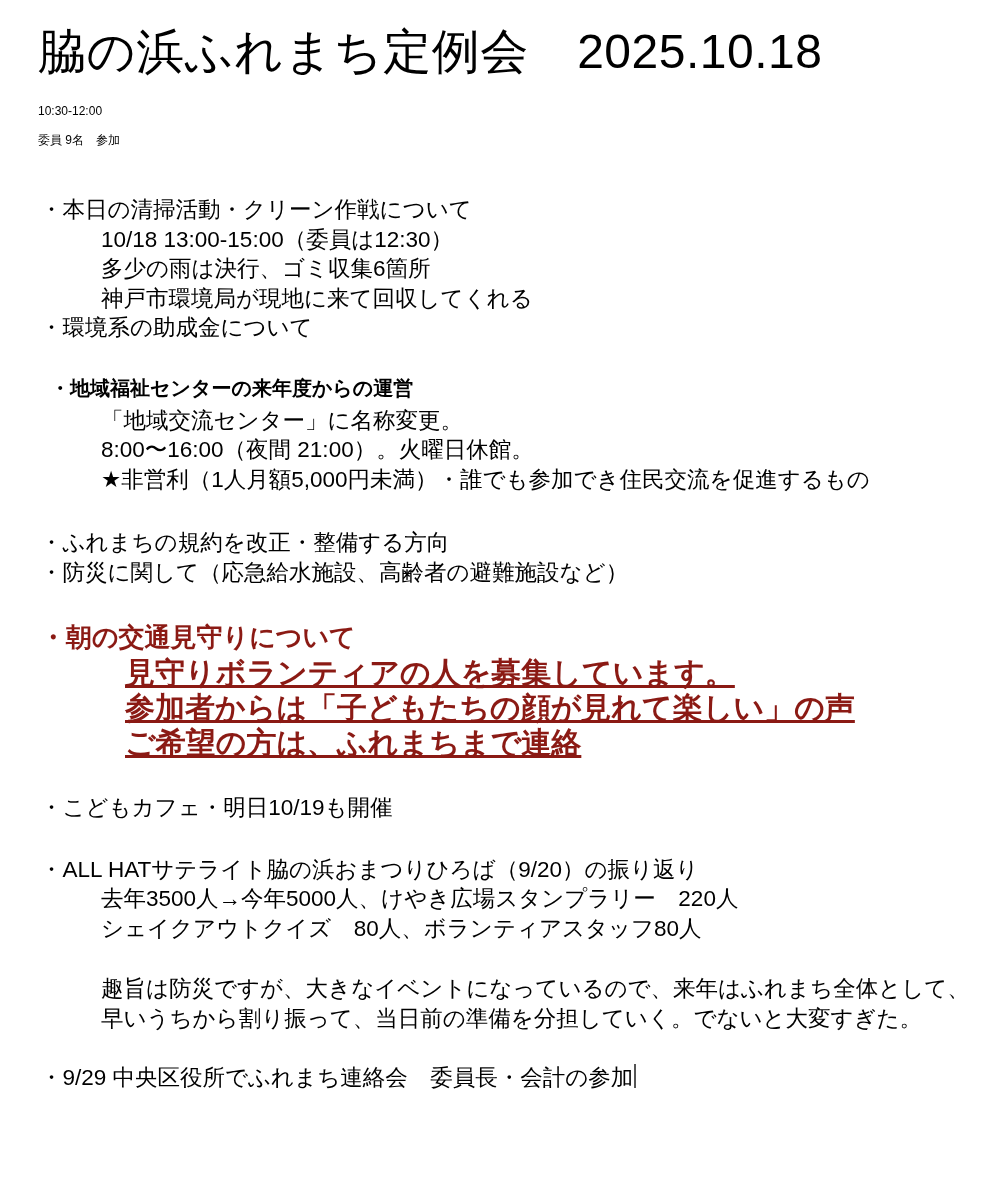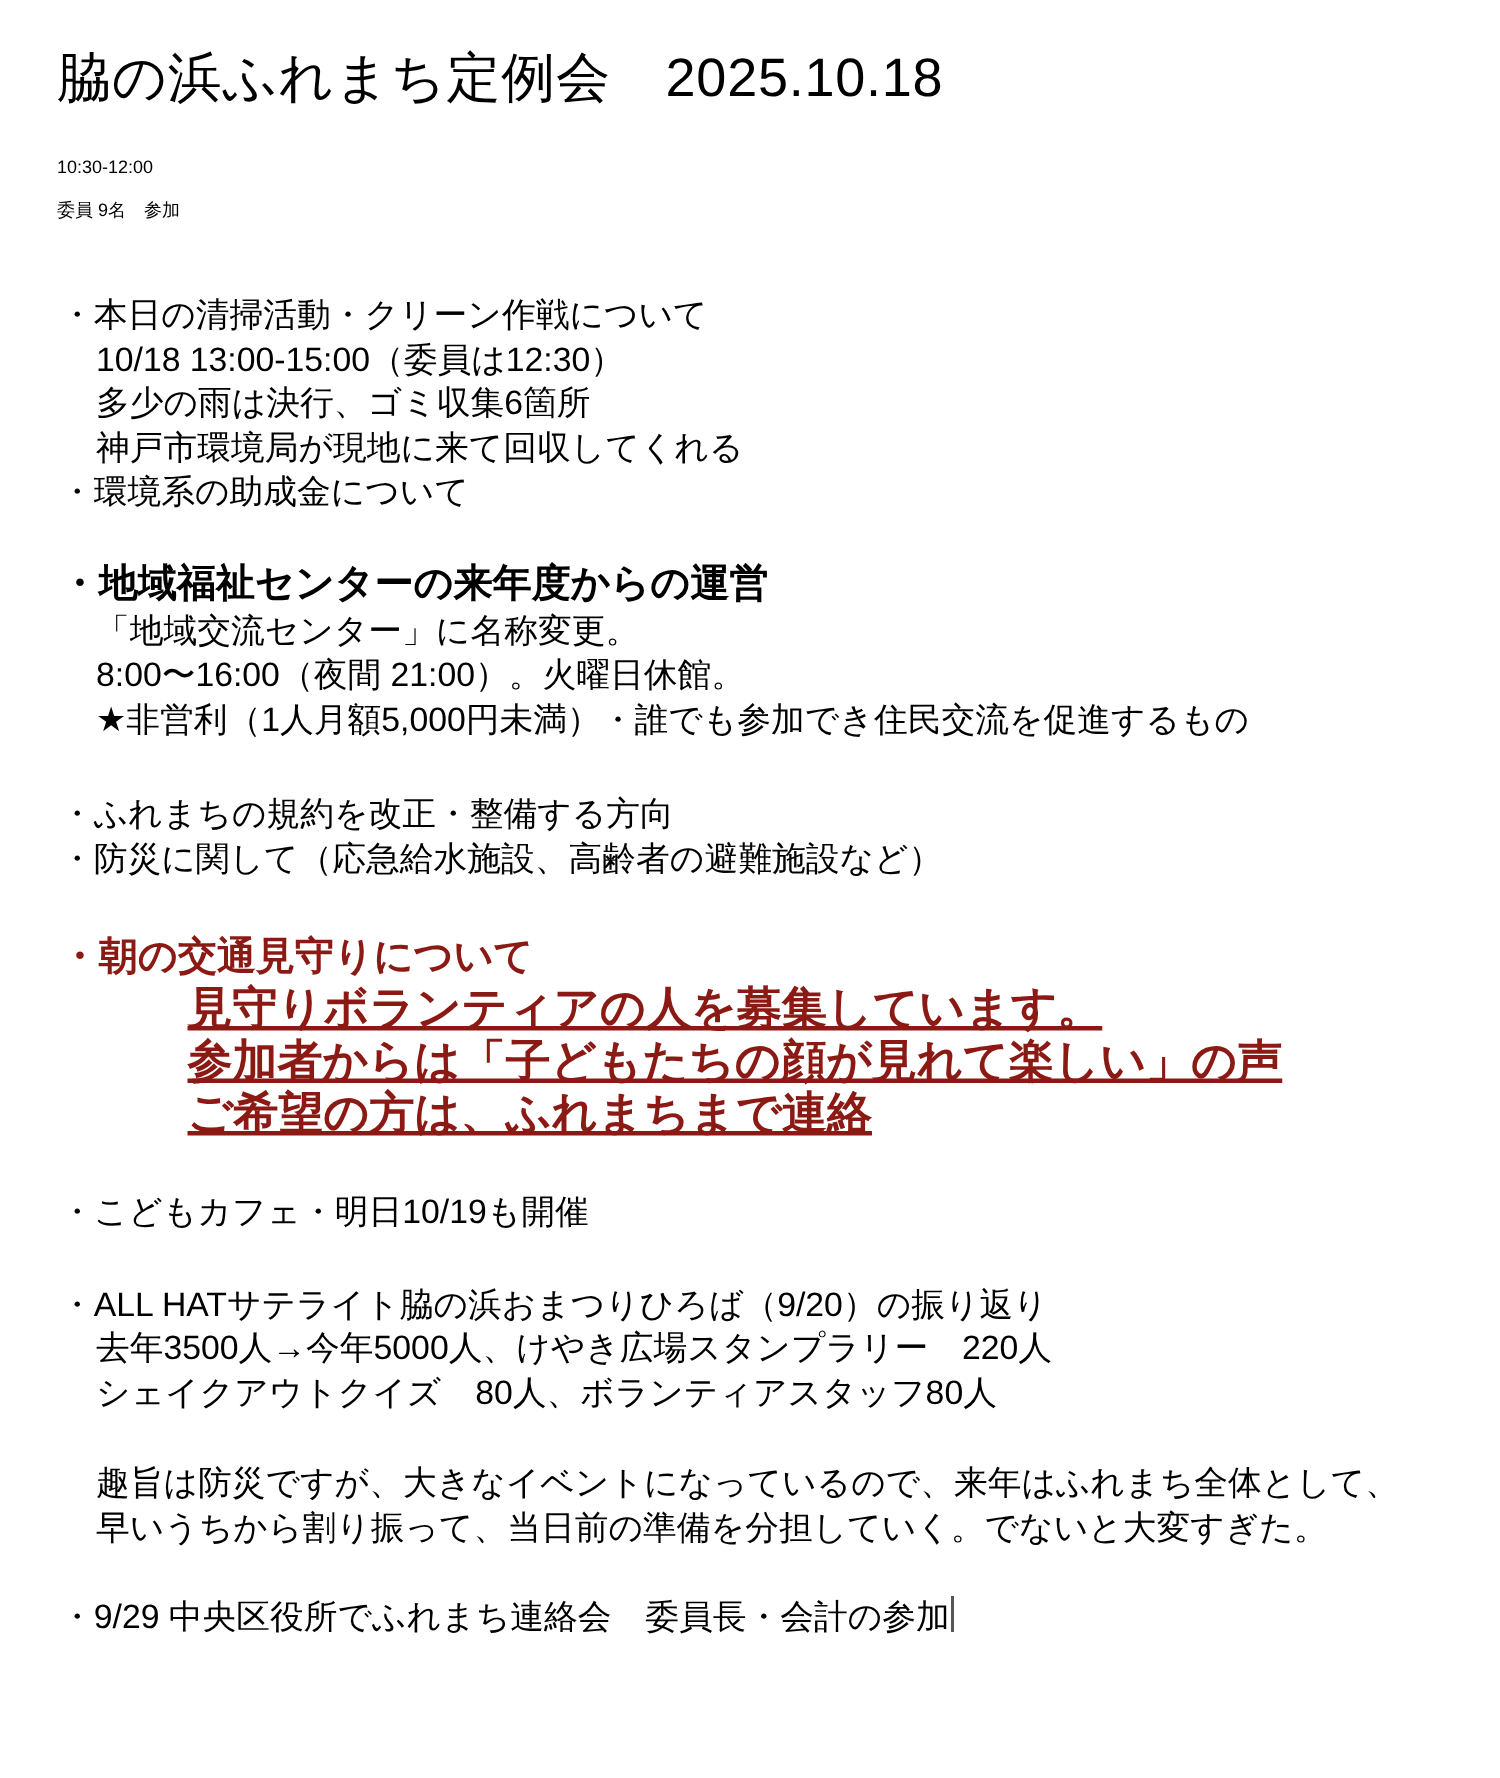--- a/index.html
+++ b/index.html
@@ -15,44 +15,44 @@
     color:var(--text);
     font-family:"Liberation Sans","DejaVu Sans",sans-serif;
     overflow:hidden;
   }
   .canvas{
     box-sizing:border-box;
     width:1000px;height:1185px;
     padding:20px 30px 0 38px;
   }
   .title{
-    font-size:36px;
+    font-size:48px;
     line-height:64px;
     font-weight:400;
     letter-spacing:0.5px;
     white-space:nowrap;
   }
   .meta{
     margin-top:13px;
   }
   .meta .line{
     font-size:12px;
     line-height:29px;
   }
   .doc-body .line{
     font-size:22.5px;
     line-height:29.5px;
     white-space:nowrap;
   }
-  .doc-body .indent{ margin-left:26px; }
+  .doc-body .indent{ margin-left:63px; }
   .doc-body .bullet{ margin-left:2px; }
   .doc-body .bullet-bold{
-    margin-left:2px;
+    margin-left:12px;
     font-weight:700;
-    font-size:26px;
+    font-size:20px;
     line-height:36px;
   }
   .doc-body .red-bullet{
     margin-left:2px;
     color:var(--red);
     font-weight:700;
     font-size:26px;
     line-height:35px;
     margin-top:24px;
   }

